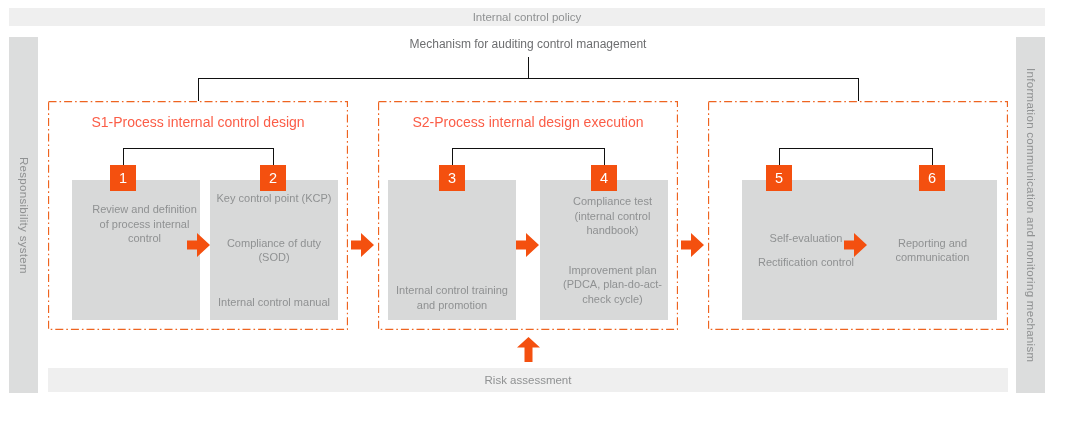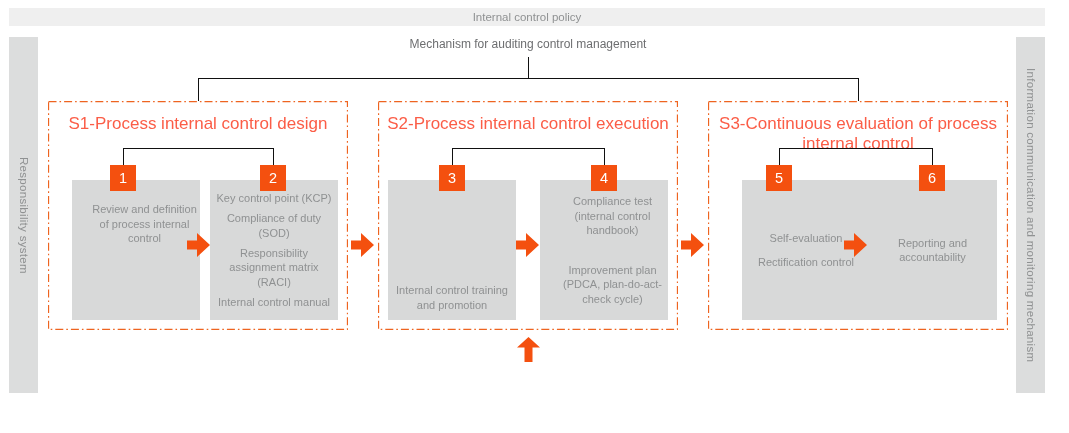--- a/index.html
+++ b/index.html
@@ -36,21 +36,21 @@
     position:absolute;left:48px;top:37px;width:960px;height:16px;
     text-align:center;color:var(--title_gray);font-size:12px;
   }
   .cline{position:absolute;background:var(--line);}
   .section{
     position:absolute;top:101px;width:300px;height:229px;
   }
   .section svg.sec-border{position:absolute;left:0;top:0;}
   .sec-title{
     position:absolute;left:0;top:13px;width:100%;
-    text-align:center;color:var(--coral);font-size:17px;
+    text-align:center;color:var(--coral);font-size:14px;
   }
   .num{
     position:absolute;top:165px;width:26px;height:26px;background:var(--orange);
     color:#ffffff;font-size:14.5px;text-align:center;line-height:26px;z-index:3;
   }
   .gbox{
     position:absolute;top:180px;width:128px;height:140px;background:var(--box_bg);
     display:flex;flex-direction:column;align-items:center;justify-content:center;
     color:var(--text_gray);font-size:11px;line-height:14.5px;text-align:center;
     z-index:1;padding:8px 3px;
@@ -89,28 +89,27 @@
     <svg class="sec-border" width="300" height="229">
       <rect x="0.5" y="0.5" width="299" height="228" fill="none" stroke="var(--border_orange)" stroke-width="1.3" stroke-dasharray="8 3 1.6 3"></rect>
     </svg>
     <div class="sec-title">S1-Process internal control design</div>
   </div>
 
   <div class="section" style="left:378px;">
     <svg class="sec-border" width="300" height="229">
       <rect x="0.5" y="0.5" width="299" height="228" fill="none" stroke="var(--border_orange)" stroke-width="1.3" stroke-dasharray="8 3 1.6 3"></rect>
     </svg>
-    <div class="sec-title">S2-Process internal control execution</div>
+    <div class="sec-title">S2-Process internal design execution</div>
   </div>
 
   <div class="section" style="left:708px;">
     <svg class="sec-border" width="300" height="229">
       <rect x="0.5" y="0.5" width="299" height="228" fill="none" stroke="var(--border_orange)" stroke-width="1.3" stroke-dasharray="8 3 1.6 3"></rect>
     </svg>
-    <div class="sec-title">S3-Continuous evaluation of process internal control</div>
   </div>
 
   <div class="cline" style="left:123px;top:148px;width:151px;height:1px;"></div>
   <div class="cline" style="left:123px;top:148px;width:1px;height:17px;"></div>
   <div class="cline" style="left:273px;top:148px;width:1px;height:17px;"></div>
 
   <div class="cline" style="left:452px;top:148px;width:153px;height:1px;"></div>
   <div class="cline" style="left:452px;top:148px;width:1px;height:17px;"></div>
   <div class="cline" style="left:604px;top:148px;width:1px;height:17px;"></div>
 
@@ -124,36 +123,35 @@
   <div class="num" style="left:591px;">4</div>
   <div class="num" style="left:766px;">5</div>
   <div class="num" style="left:919px;">6</div>
 
   <div class="gbox top-align" style="left:72px;padding-left:20px;">
     <p>Review and definition of process internal control</p>
   </div>
   <div class="gbox spread" style="left:210px;">
     <p>Key control point (KCP)</p>
     <p>Compliance of duty (SOD)</p>
-    <p>Responsibility assignment matrix (RACI)</p>
     <p>Internal control manual</p>
   </div>
   <div class="gbox" style="left:388px;justify-content:flex-end;">
     <p>Internal control training and promotion</p>
   </div>
   <div class="gbox gap13" style="left:540px;">
     <p>Compliance test (internal control handbook)</p>
     <p>Improvement plan (PDCA, plan-do-act-check cycle)</p>
   </div>
   <div class="gbox gap9" style="left:715px;margin-left:27px;">
     <p>Self-evaluation</p>
     <p>Rectification control</p>
   </div>
   <div class="gbox" style="left:868px;width:129px;">
-    <p>Reporting and accountability</p>
+    <p>Reporting and communication</p>
   </div>
 
   <svg class="arrow" style="left:187px;top:233px;" width="23" height="24" viewBox="0 0 23 24">
     <path d="M0 7.5 H10 V0 L23 12 L10 24 V16.5 H0 Z" fill="var(--orange)"></path>
   </svg>
   <svg class="arrow" style="left:351px;top:233px;" width="23" height="24" viewBox="0 0 23 24">
     <path d="M0 7.5 H10 V0 L23 12 L10 24 V16.5 H0 Z" fill="var(--orange)"></path>
   </svg>
   <svg class="arrow" style="left:516px;top:233px;" width="23" height="24" viewBox="0 0 23 24">
     <path d="M0 7.5 H10 V0 L23 12 L10 24 V16.5 H0 Z" fill="var(--orange)"></path>
@@ -161,17 +159,20 @@
   <svg class="arrow" style="left:681px;top:233px;" width="23" height="24" viewBox="0 0 23 24">
     <path d="M0 7.5 H10 V0 L23 12 L10 24 V16.5 H0 Z" fill="var(--orange)"></path>
   </svg>
   <svg class="arrow" style="left:844px;top:233px;" width="23" height="24" viewBox="0 0 23 24">
     <path d="M0 7.5 H10 V0 L23 12 L10 24 V16.5 H0 Z" fill="var(--orange)"></path>
   </svg>
   <svg class="arrow" style="left:517px;top:337px;" width="23" height="25" viewBox="0 0 23 25">
     <path d="M7.5 25 V10.5 H0 L11.5 0 L23 10.5 H15.5 V25 Z" fill="var(--orange)"></path>
   </svg>
 
+  <div class="hbar" style="left:48px;top:368px;width:960px;height:24px;">
+    <span>Risk assessment</span>
+  </div>
   <div class="hbar" style="left:9px;top:425px;width:1036px;height:21px;">
     <span>Environment control</span>
   </div>
 
 </div>
 
 </body></html>

